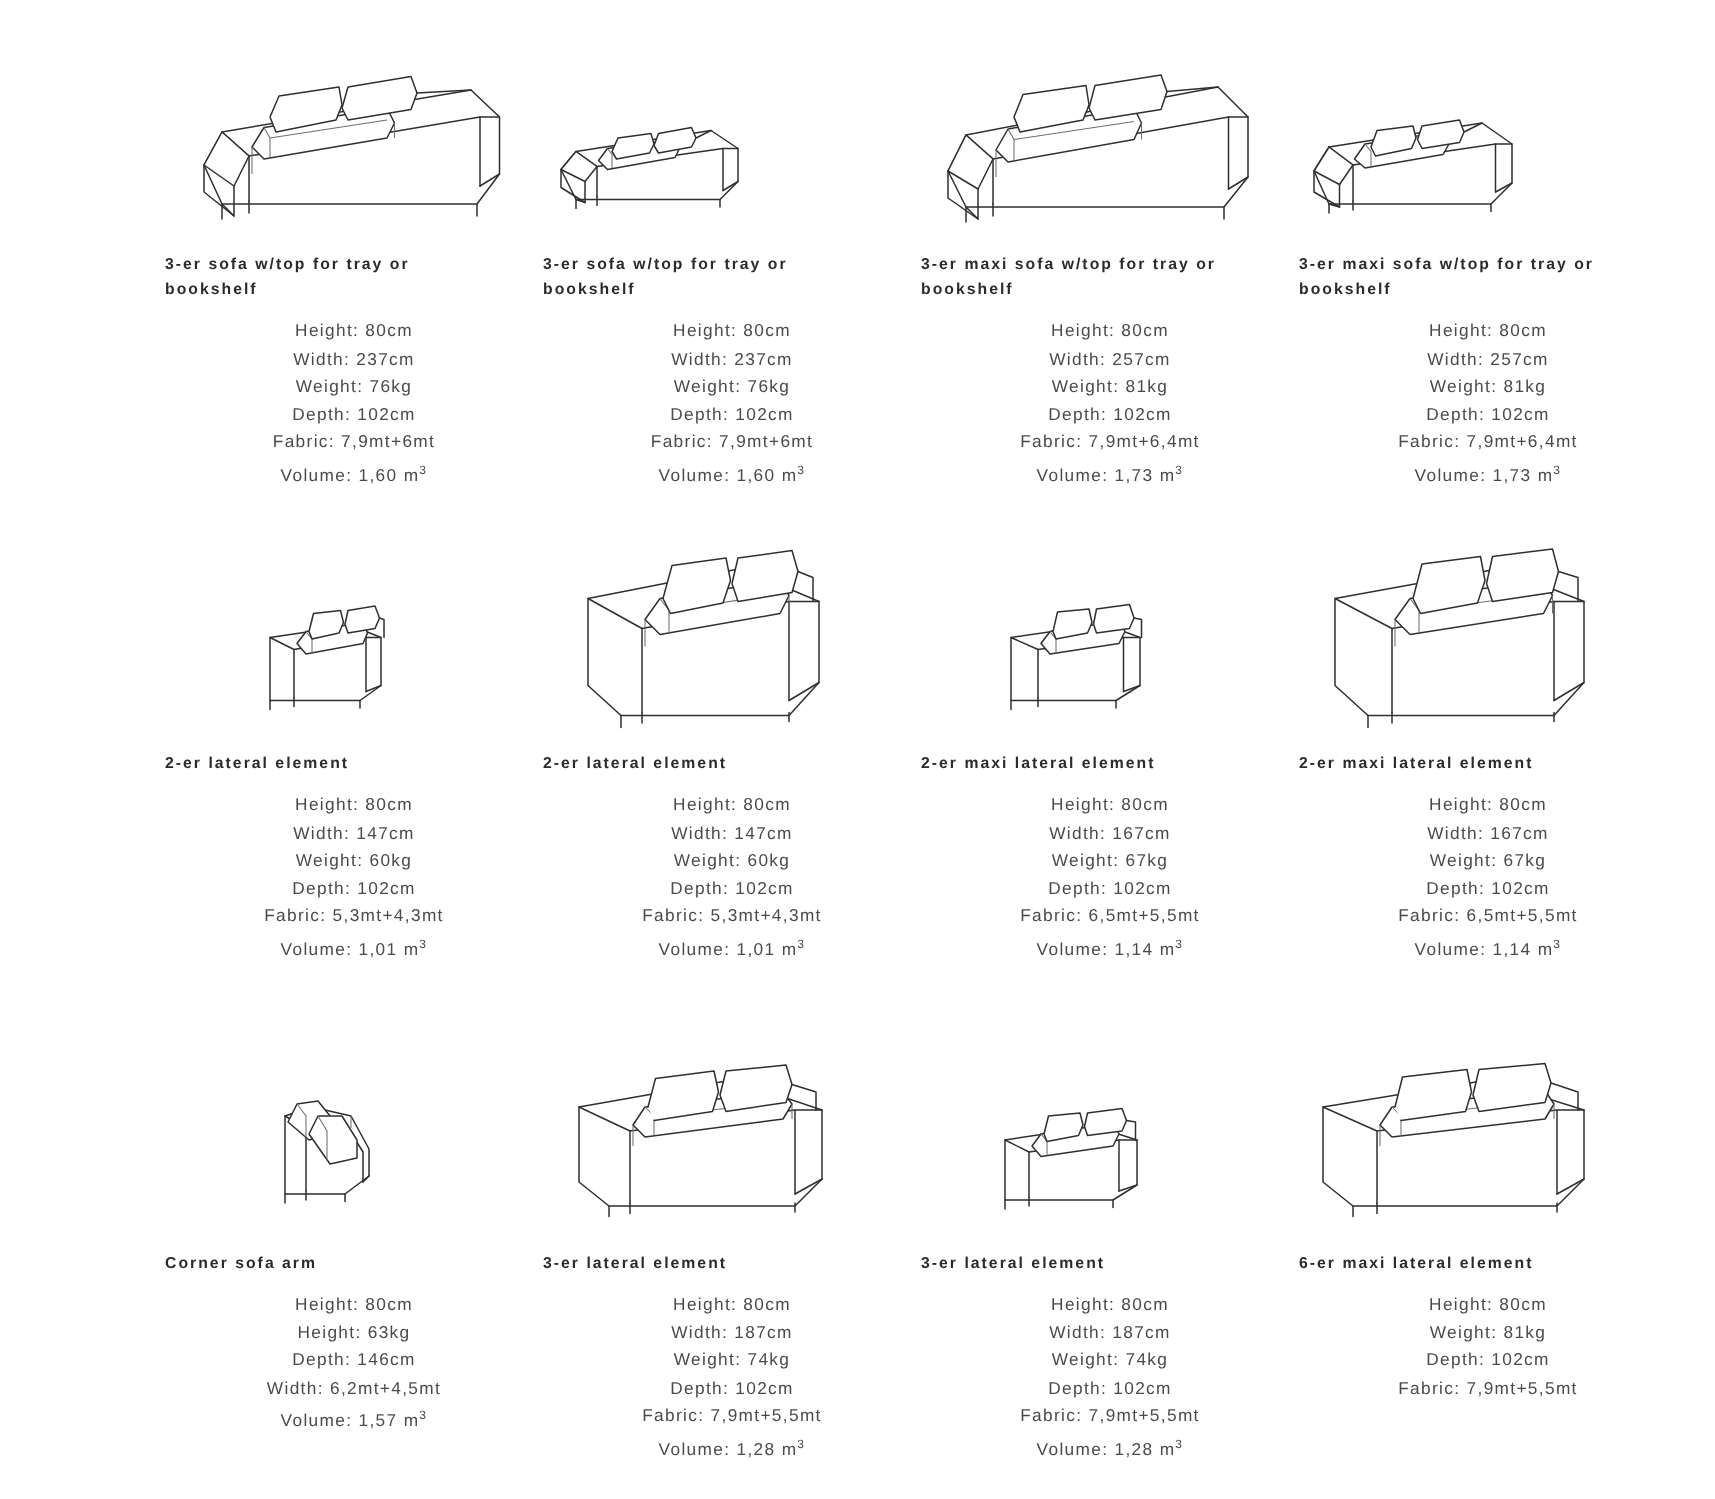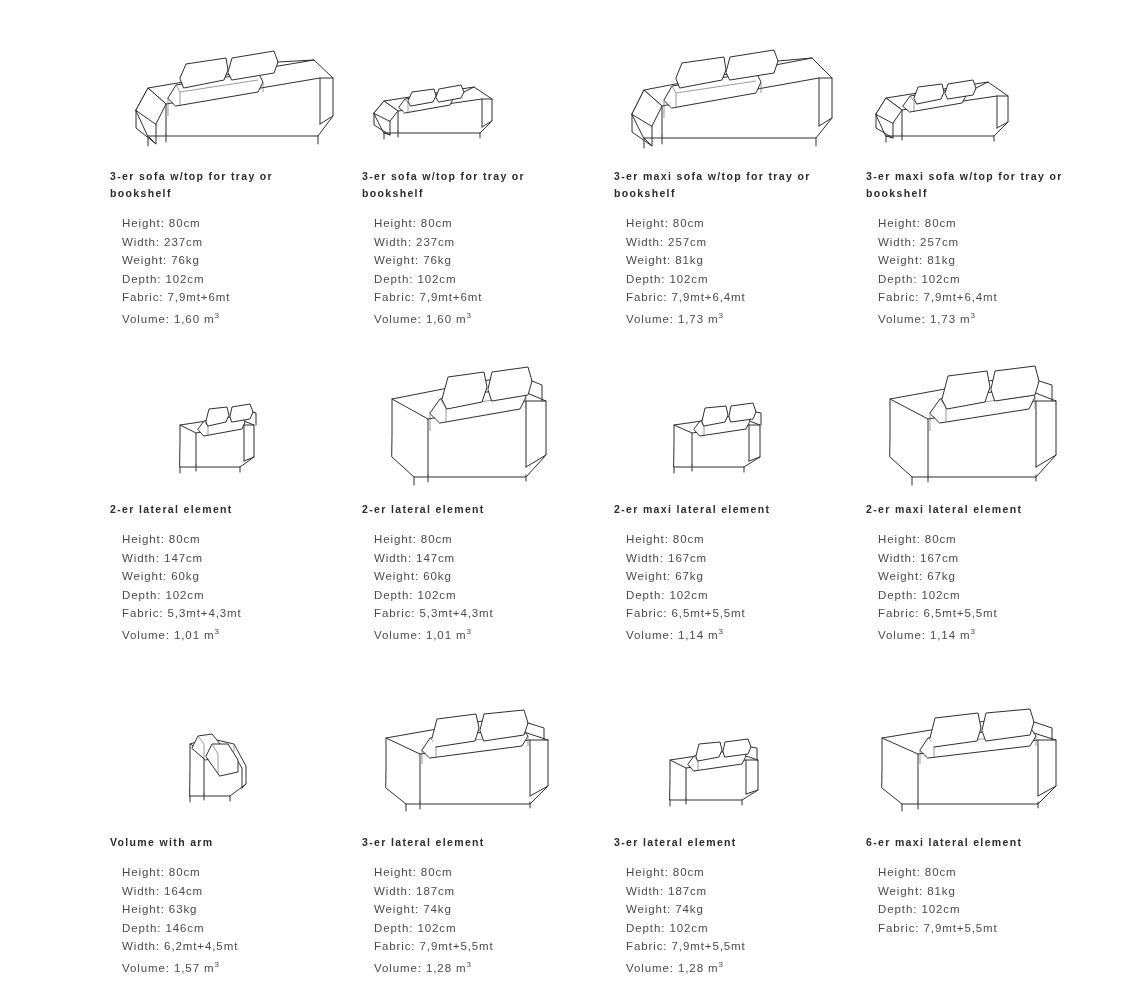--- a/index.html
+++ b/index.html
@@ -47,23 +47,24 @@
   .title {
     font-size: 10.5px;
     font-weight: bold;
     letter-spacing: 1.35px;
     line-height: 17px;
     color: #2b2b2b;
     margin: 0 0 10px 0;
     max-width: 212px;
   }
   .specs {
-    margin: 12px;
+    margin: 0;
     padding: 0;
     list-style: none;
+    text-align: center;
   }
   .specs li {
     font-size: 11.5px;
     letter-spacing: 0.9px;
     line-height: 18.6px;
     color: #4a4a4a;
     white-space: nowrap;
   }
   .sup {
     font-size: 8px;
@@ -358,24 +359,23 @@
             <path class="lnf" d="M24 26 L30 14 L44 12 L52 22 L52 34 L38 38 Z"></path>
             <path class="thin" d="M30 14 L36 22 L36 36"></path>
             <path class="lnf" d="M38 34 L44 22 L60 22 L70 38 L70 50 L52 54 Z"></path>
             <path class="thin" d="M44 22 L50 32 L50 52"></path>
             <path class="ln" d="M22 74 L22 80 M62 74 L62 79 M36 72 L36 78"></path>
             <path class="ln" d="M74 66 L78 62"></path>
             <path class="thin" d="M66 22 L66 30"></path>
           </g>
         </svg>
       </div>
-      <div class="title">Volume with arm</div>
-      <ul class="specs">
-        <li>Height: 80cm</li>
-        <li>Width: 164cm</li>
+      <div class="title">Corner sofa arm</div>
+      <ul class="specs">
+        <li>Height: 80cm</li>
         <li>Height: 63kg</li>
         <li>Depth: 146cm</li>
         <li>Width: 6,2mt+4,5mt</li>
         <li><span>Volume: 1,57 m</span><span class="sup">3</span></li>
       </ul>
     </div>
 
     <div class="cell">
       <div class="art">
         <svg width="230" height="150" viewBox="0 0 230 150">

